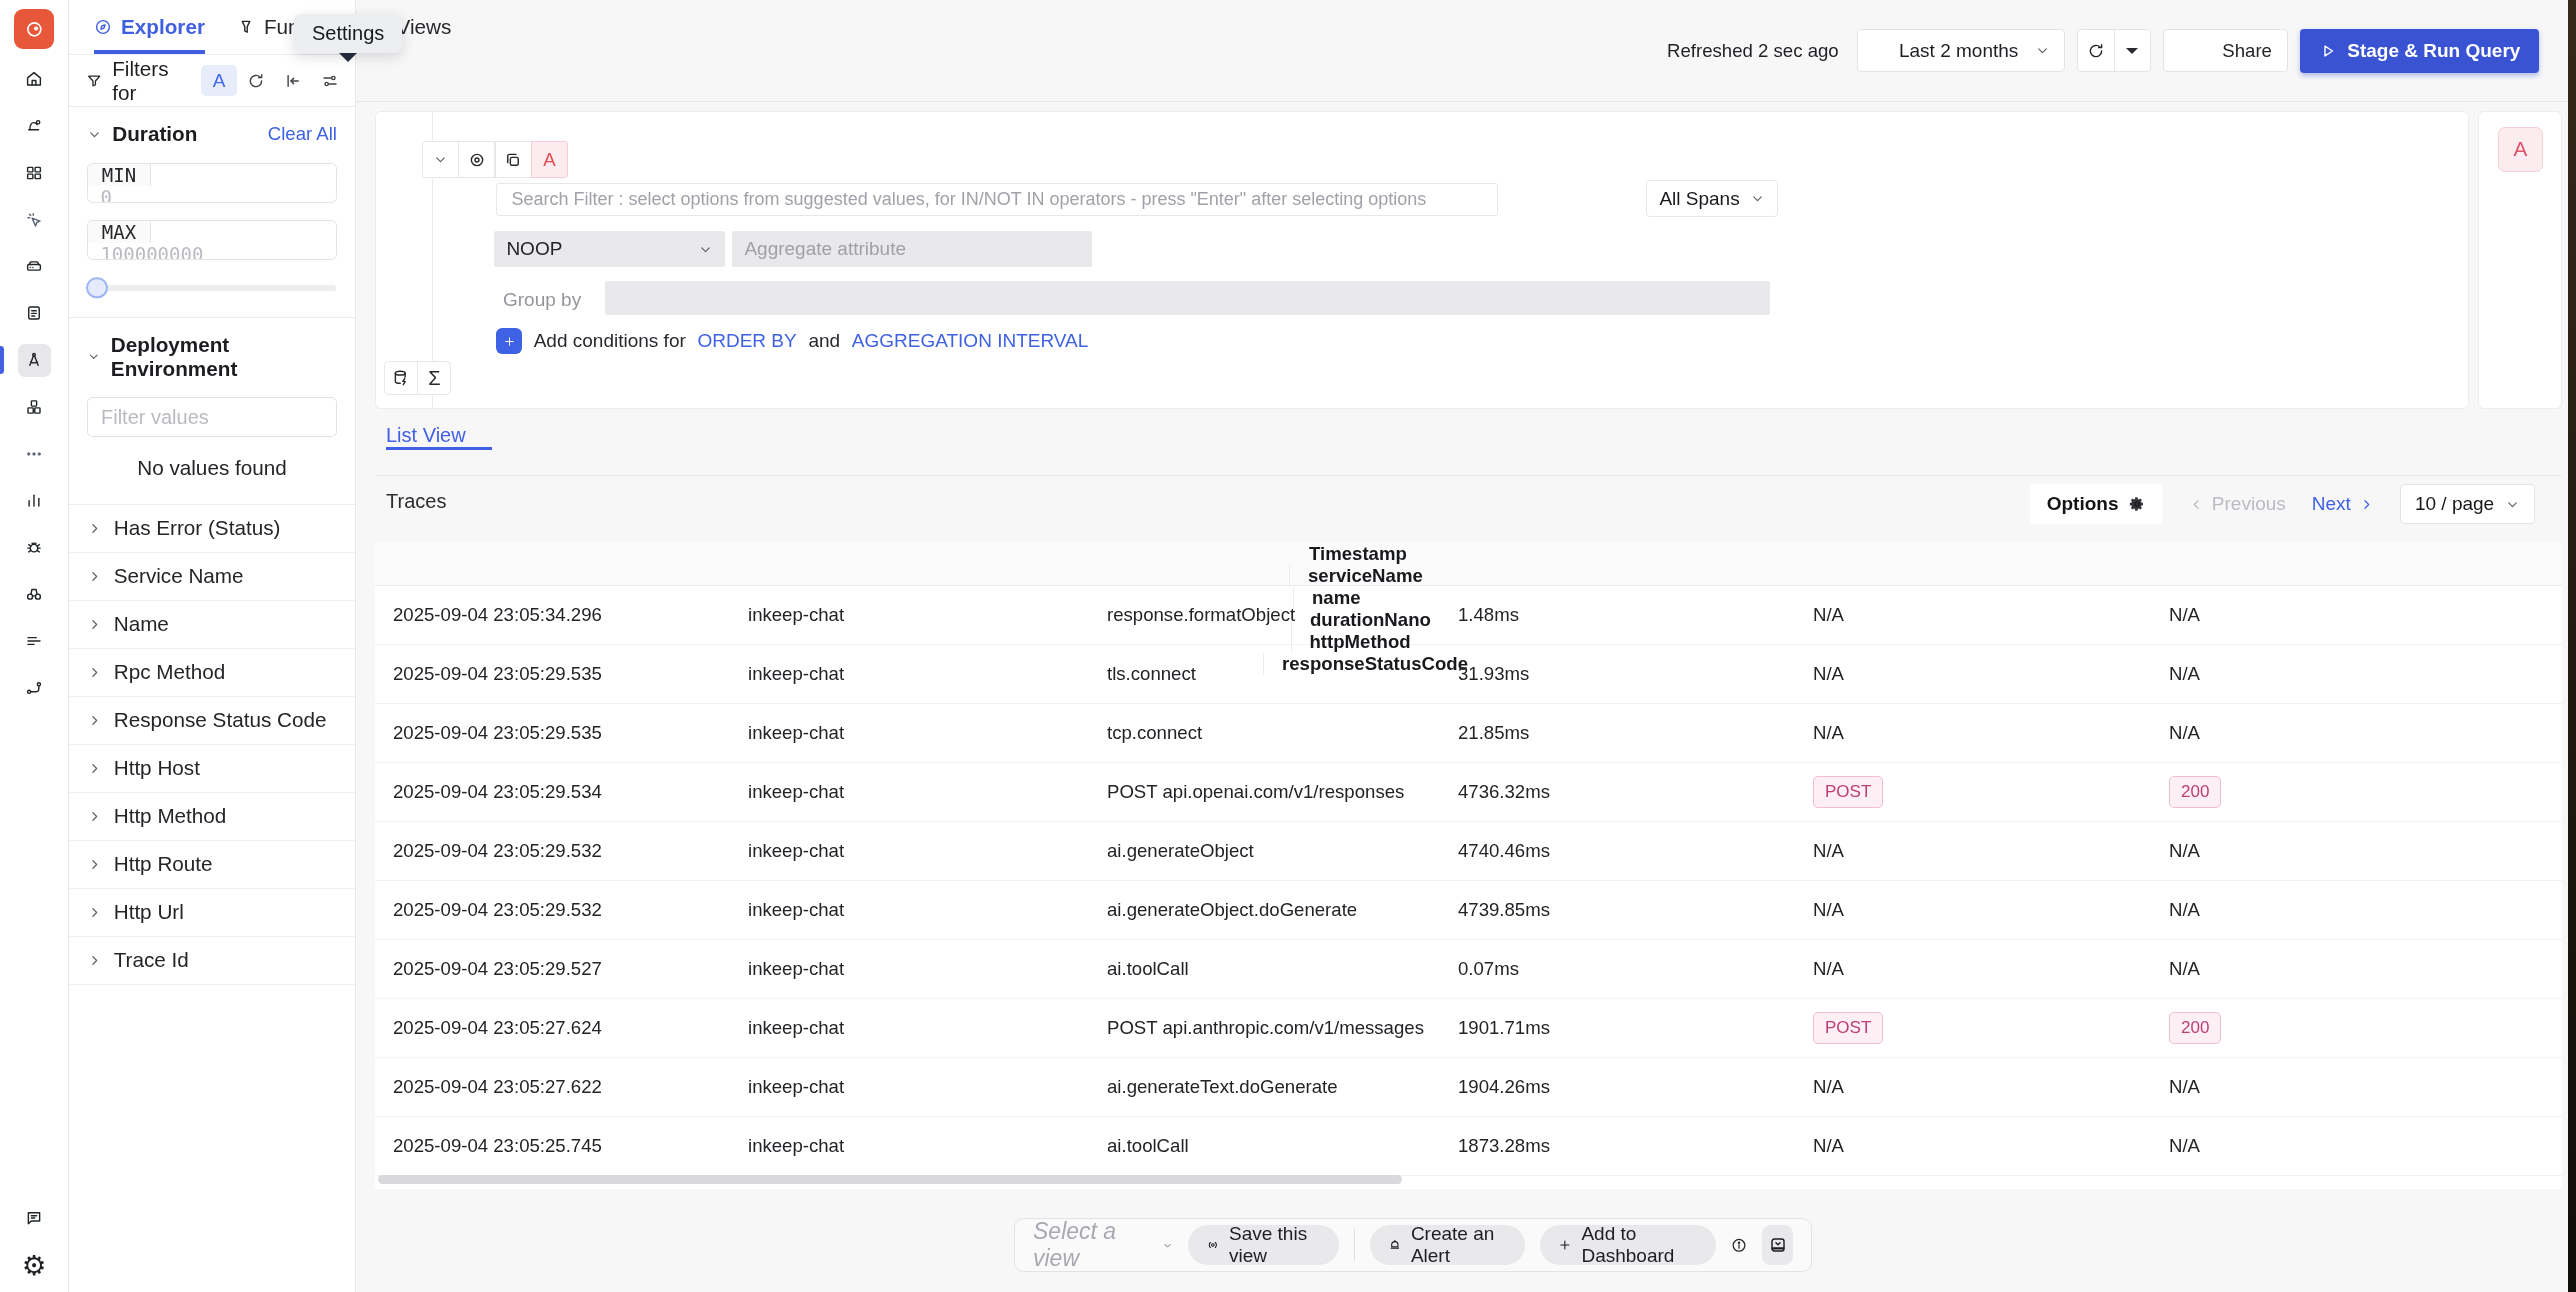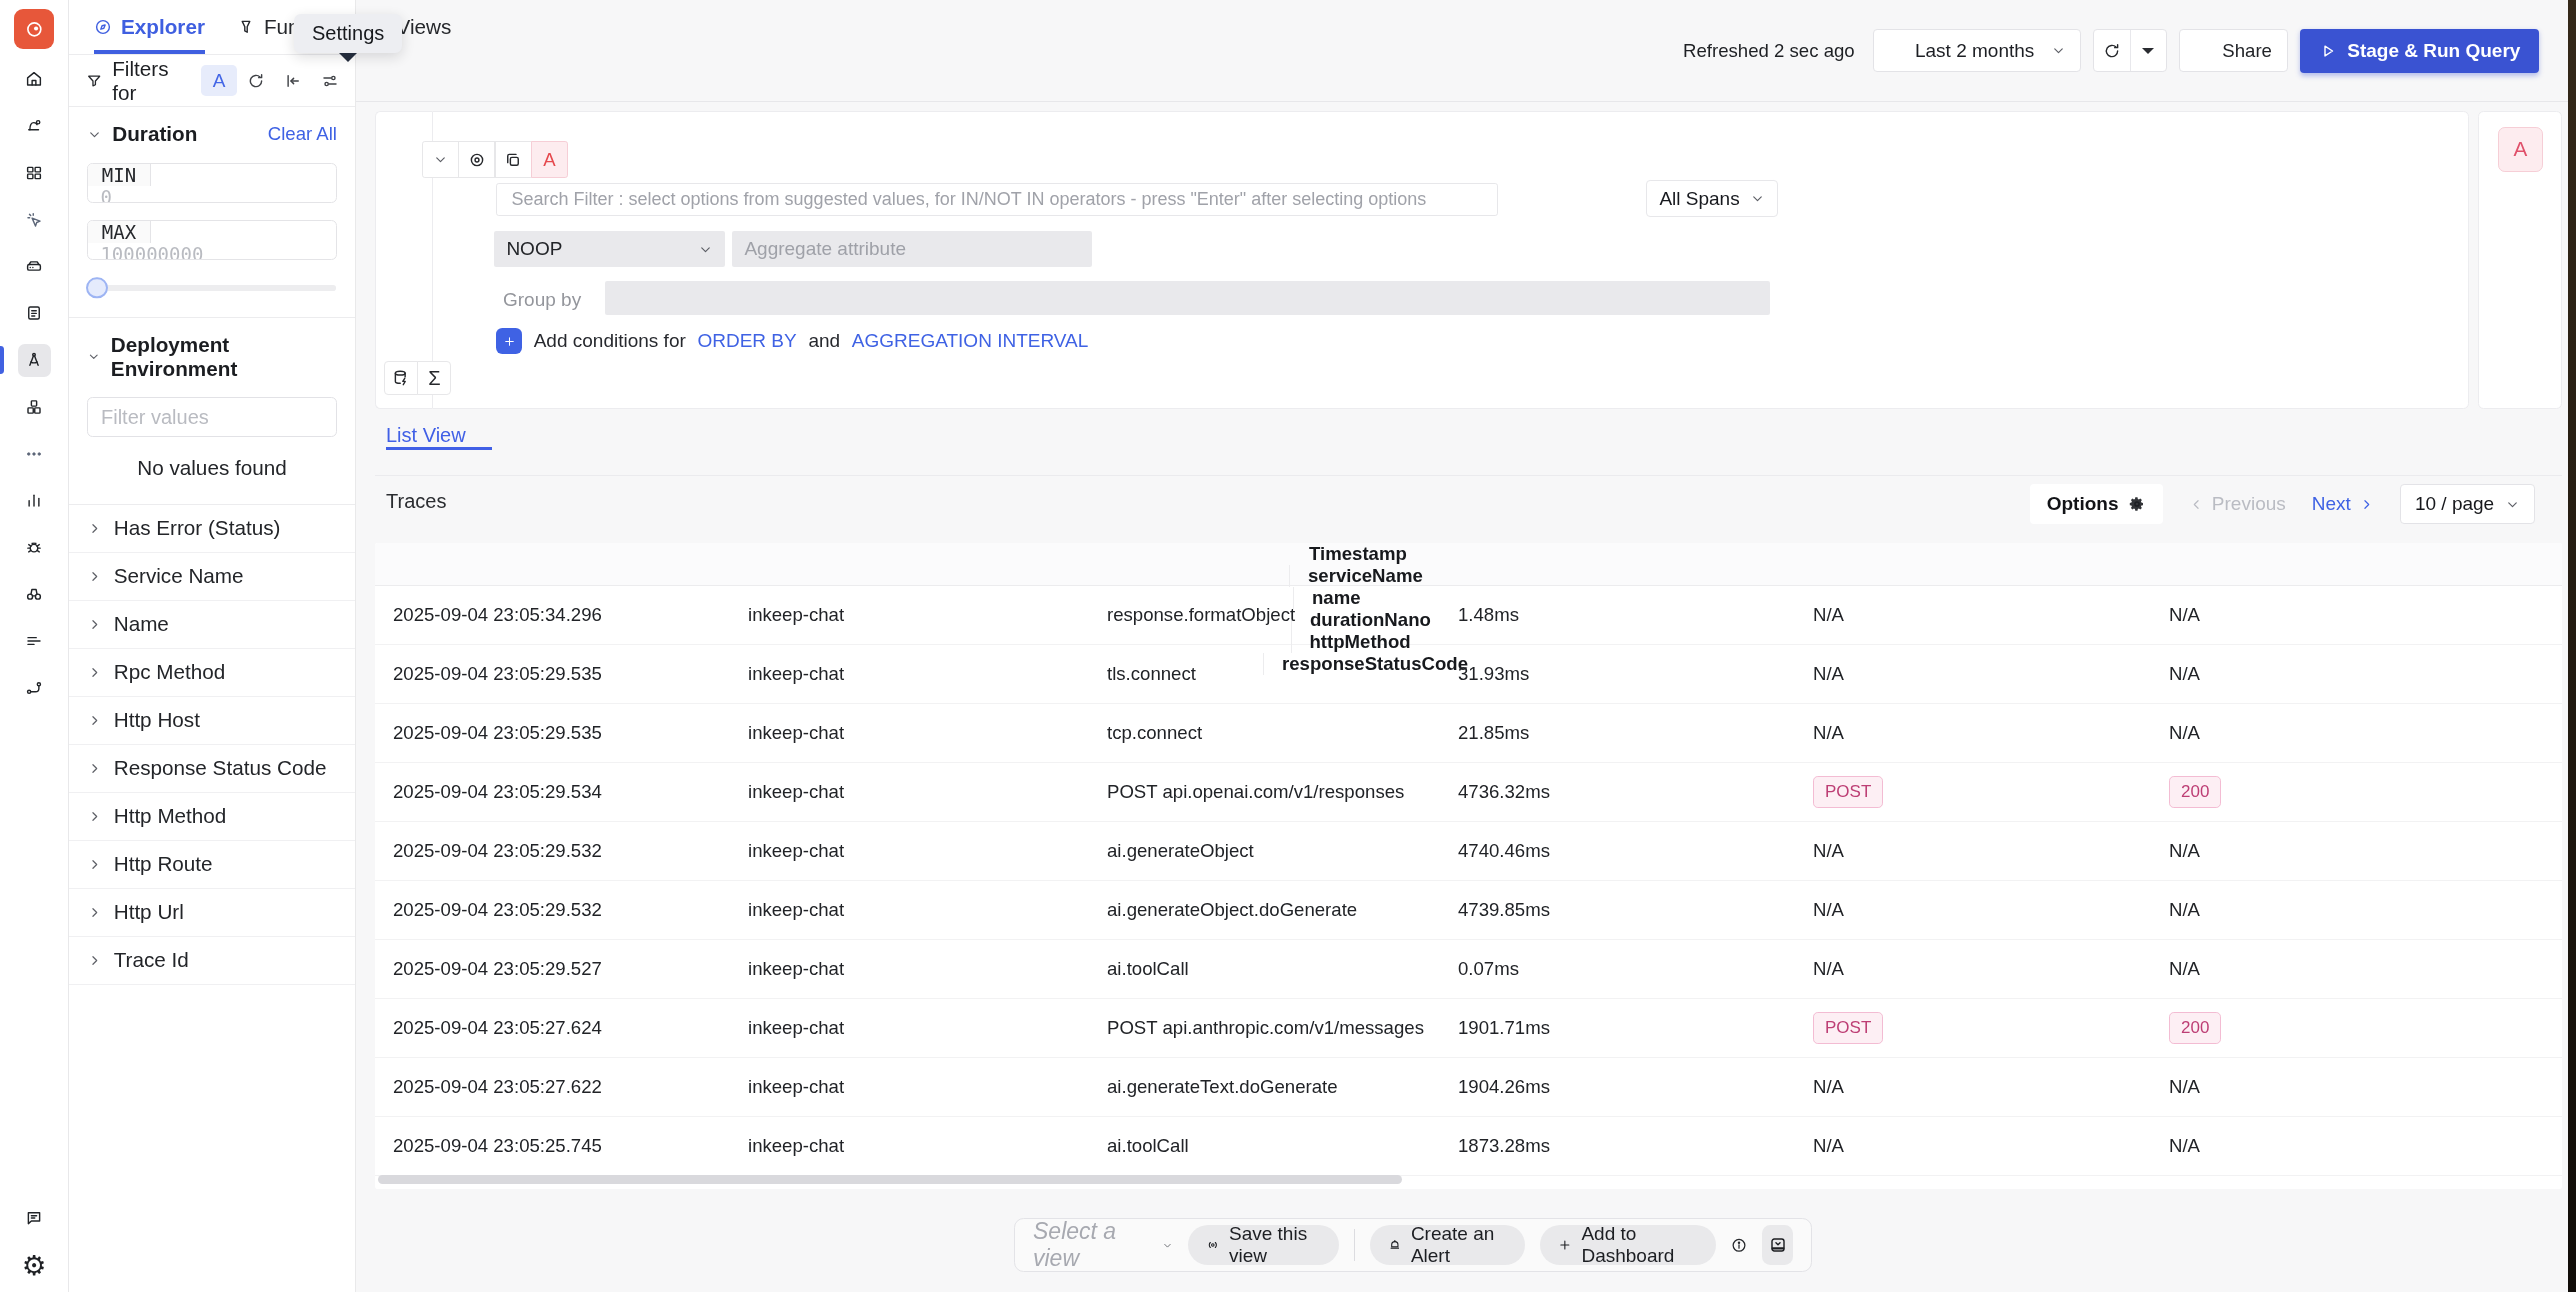--- a/index.html
+++ b/index.html
@@ -54,21 +54,21 @@
   
   .main { position:absolute; left:356px; top:0; width:2212px; height:100%; }
   .topbar { height:102px; border-bottom:0.7px solid #e7e7ea; display:flex; align-items:center; justify-content:flex-end; gap:12.4px; padding-right:29px; }
   .refreshed { font-size:18.6px; color:#1e2024; margin-right:5.5px; }
   .time-select { height:43px; width:208px; background:#fff; border:0.7px solid #e3e3e7; border-radius:4.1px; display:flex; align-items:center; gap:9.6px; padding:0 13.8px; font-size:19px; color:#1d1f24; }
   .time-select .cd { margin-left:auto; }
   .split { display:flex; height:43px; border:0.7px solid #e3e3e7; border-radius:4.1px; overflow:hidden; background:#fff; }
   .seg { width:36px; display:flex; align-items:center; justify-content:center; }
   .seg + .seg { border-left:0.7px solid #e8e8ec; }
   .caret-down { width:0; height:0; border:6.9px solid transparent; border-top-color:#2a2c31; border-bottom:0; }
-  .share-btn { height:43px; background:#fff; border:0.7px solid #e3e3e7; border-radius:4.1px; display:flex; align-items:center; gap:9px; padding:0 15px; font-size:18.6px; color:#222428; }
+  .share-btn { height:43px; background:#fff; border:0.7px solid #e3e3e7; border-radius:4.1px; display:flex; align-items:center; gap:25px; padding:0 15px; font-size:18.6px; color:#222428; }
   .run-btn { height:44px; background:#3a53d2; border-radius:4.1px; color:#fff; display:flex; align-items:center; gap:10.3px; padding:0 18.6px; font-size:19px; font-weight:600; box-shadow:0 2.1px 5.5px rgba(58,83,210,.35); }
 
   .gutter   { position:absolute; top:111px; left:19px;  width:57px;   height:298px; background:#fff; border:0.7px solid #ececef; border-right:none; border-radius:5.5px 0 0 5.5px; }
   .qcard    { position:absolute; top:111px; left:76px; width:2037px; height:298px; background:#fff; border:0.7px solid #ececef; border-left:0.7px solid #ececef; border-radius:0 5.5px 5.5px 0; }
   .qchannel { position:absolute; top:111px; left:2122px; width:84px; height:298px; background:#fff; border:0.7px solid #ececef; border-radius:5.5px; }
   .qbadge { position:absolute; top:14.5px; left:19px; width:45px; height:45px; border:0.7px solid #f6ced6; background:#fdecef; color:#e0506a; border-radius:6.9px; display:flex; align-items:center; justify-content:center; font-size:20.7px; }
   .mini-row { position:absolute; top:141px; left:66px; display:flex; z-index:5; }
   .mini-btn { width:37px; height:37px; background:#fff; border:0.7px solid #e7e7e9; display:flex; align-items:center; justify-content:center; margin-left:-0.7px; }
   .mini-btn:first-child { margin-left:0; border-radius:2.8px 0 0 2.8px; }
   .mini-btn.badge { background:#fdecef; border-color:#f6ced6; color:#e5484d; font-size:18.6px; border-radius:0 2.8px 2.8px 0; }
@@ -359,28 +359,28 @@
         <svg class="s20 ic chev" viewBox="0 0 24 24">
             <path d="M9.5 6l6 6-6 6"></path>
           </svg>
         <span>Rpc Method</span>
       </div>
 
       <div class="filter-item">
         <svg class="s20 ic chev" viewBox="0 0 24 24">
             <path d="M9.5 6l6 6-6 6"></path>
           </svg>
+        <span>Response Status Code</span>
+      </div>
+
+      <div class="filter-item">
+        <svg class="s20 ic chev" viewBox="0 0 24 24">
+            <path d="M9.5 6l6 6-6 6"></path>
+          </svg>
         <span>Http Host</span>
-      </div>
-
-      <div class="filter-item">
-        <svg class="s20 ic chev" viewBox="0 0 24 24">
-            <path d="M9.5 6l6 6-6 6"></path>
-          </svg>
-        <span>Response Status Code</span>
       </div>
 
       <div class="filter-item">
         <svg class="s20 ic chev" viewBox="0 0 24 24">
             <path d="M9.5 6l6 6-6 6"></path>
           </svg>
         <span>Http Method</span>
       </div>
 
       <div class="filter-item">

